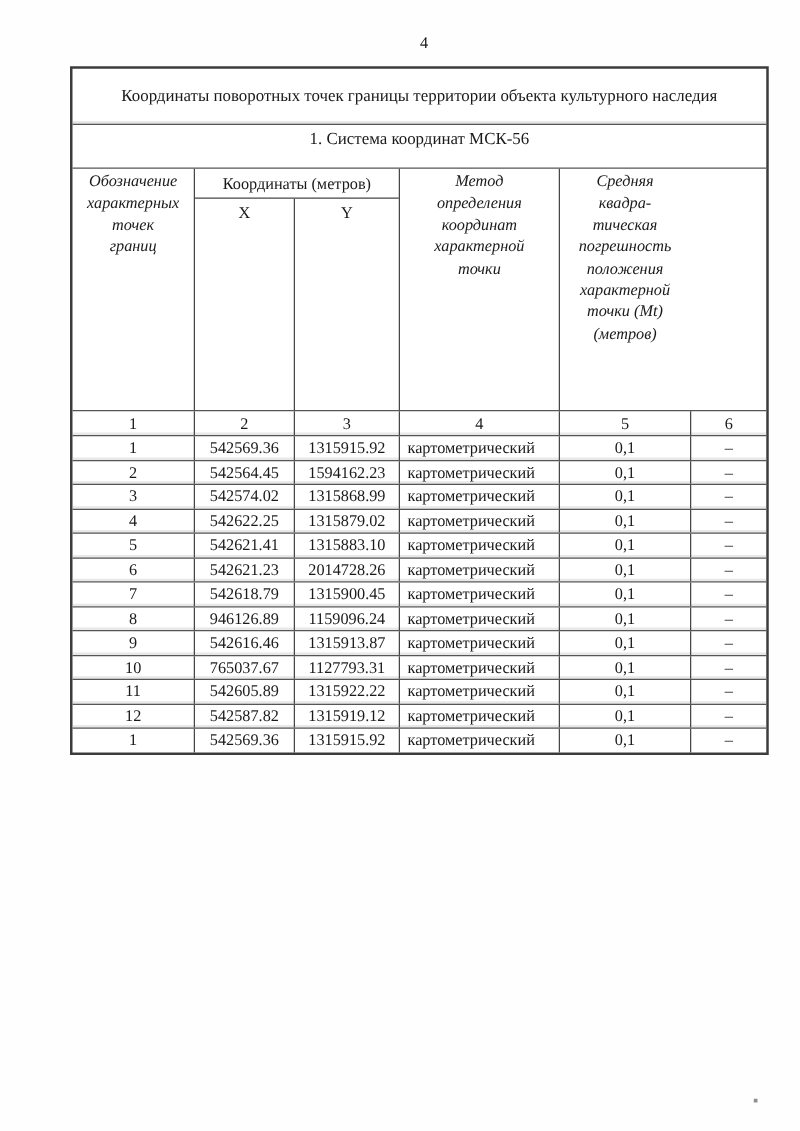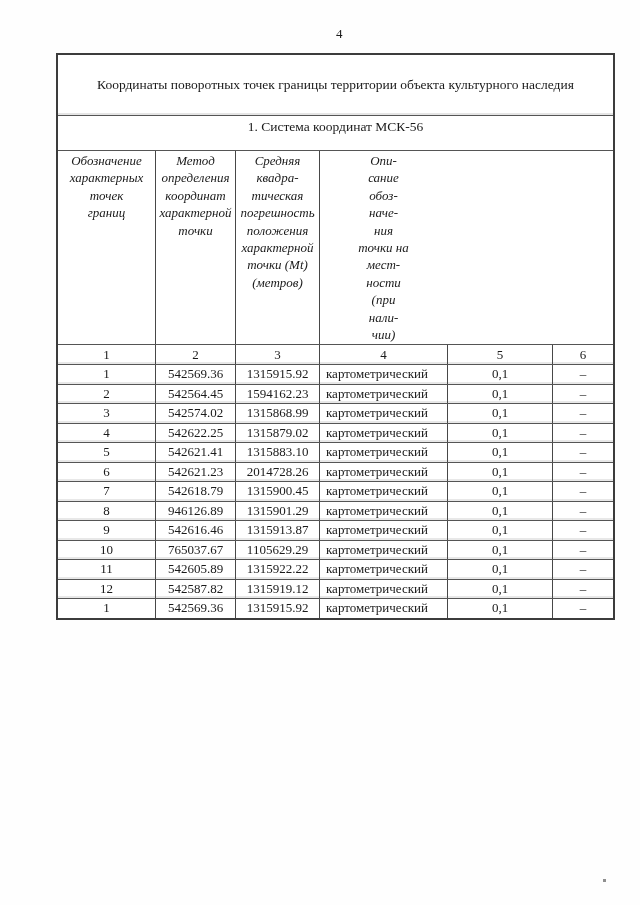--- a/index.html
+++ b/index.html
@@ -26,21 +26,21 @@
   .coords-table {
     position: absolute;
     left: 56px;
     top: 53px;
     width: 559px;
     border: 2px solid #3c3c3c;
     box-sizing: border-box;
     background: #fff;
   }
   .title-row {
-    height: 60px;
+    height: 44px;
     display: flex;
     align-items: center;
     justify-content: center;
     text-align: right;
     font-size: 13.5px;
     padding: 0 2px;
     box-sizing: border-box;
   }
   .section-row {
     border-top: 1px solid #555;
@@ -147,44 +147,40 @@
     <div class="title-row">Координаты поворотных точек границы территории объекта культурного наследия</div>
 
     <div class="section-row s1">1. Система координат МСК-56</div>
 
 
     <div class="grid-row header-row">
       <div class="hcell first">Обозначение
 характерных
 точек
 границ</div>
+      <div class="coords-super">
+        <div class="coords-label">Координаты (метров)</div>
+        <div class="xy-area">
+          <div class="xy-cell">X</div>
+          <div class="xy-cell ycol">Y</div>
+        </div>
+      </div>
       <div class="hcell">Метод
 определения
 координат
 характерной
 точки</div>
       <div class="hcell">Средняя
 квадра-
 тическая
 погрешность
 положения
 характерной
 точки (Mt)
 (метров)</div>
-      <div class="hcell">Опи-
-сание
-обоз-
-наче-
-ния
-точки на
-мест-
-ности
-(при
-нали-
-чии)</div>
     </div>
 
     <div class="grid-row num-row">
         <div class="td">1</div>
         <div class="td">2</div>
         <div class="td">3</div>
         <div class="td">4</div>
         <div class="td">5</div>
         <div class="td">6</div>
       </div>
@@ -249,39 +245,39 @@
     <div class="td">542618.79</div>
     <div class="td">1315900.45</div>
     <div class="td method">картометрический</div>
     <div class="td">0,1</div>
     <div class="td">–</div>
   </div>
 
   <div class="grid-row trow">
     <div class="td">8</div>
     <div class="td">946126.89</div>
-    <div class="td">1315901.29</div>
+    <div class="td">1159096.24</div>
     <div class="td method">картометрический</div>
     <div class="td">0,1</div>
     <div class="td">–</div>
   </div>
 
   <div class="grid-row trow">
     <div class="td">9</div>
     <div class="td">542616.46</div>
     <div class="td">1315913.87</div>
     <div class="td method">картометрический</div>
     <div class="td">0,1</div>
     <div class="td">–</div>
   </div>
 
   <div class="grid-row trow">
     <div class="td">10</div>
     <div class="td">765037.67</div>
-    <div class="td">1105629.29</div>
+    <div class="td">1127793.31</div>
     <div class="td method">картометрический</div>
     <div class="td">0,1</div>
     <div class="td">–</div>
   </div>
 
   <div class="grid-row trow">
     <div class="td">11</div>
     <div class="td">542605.89</div>
     <div class="td">1315922.22</div>
     <div class="td method">картометрический</div>

